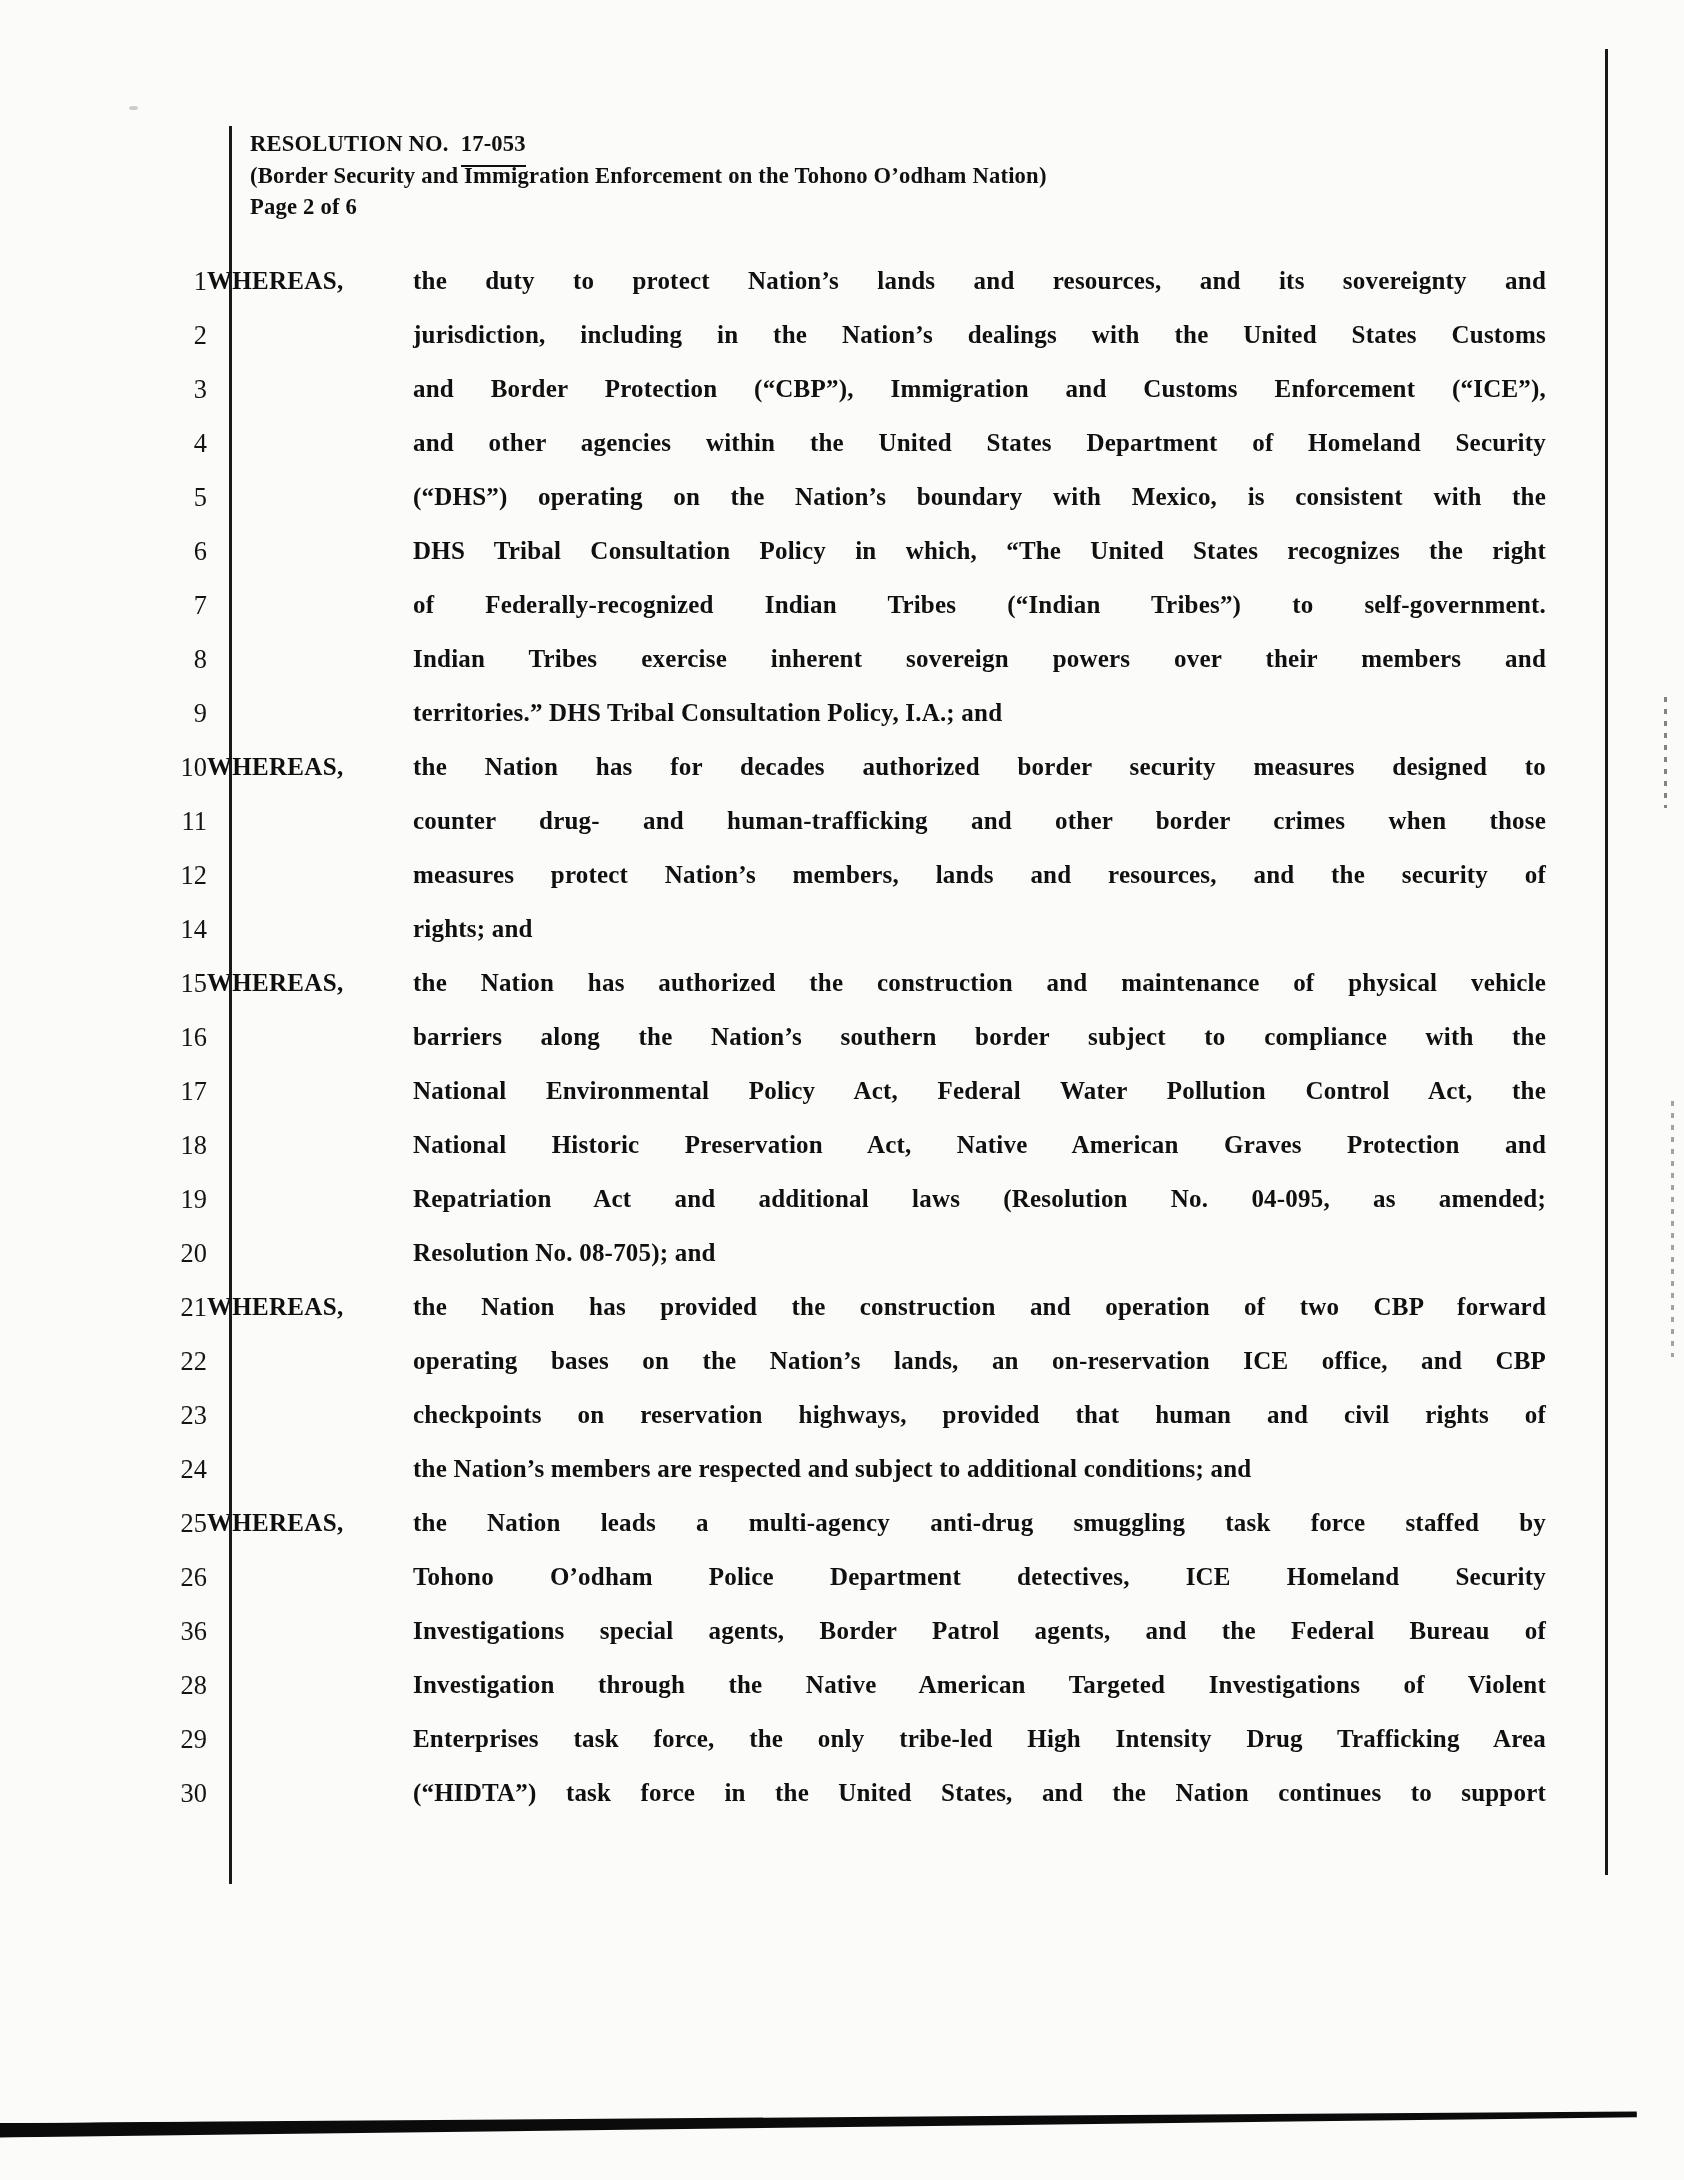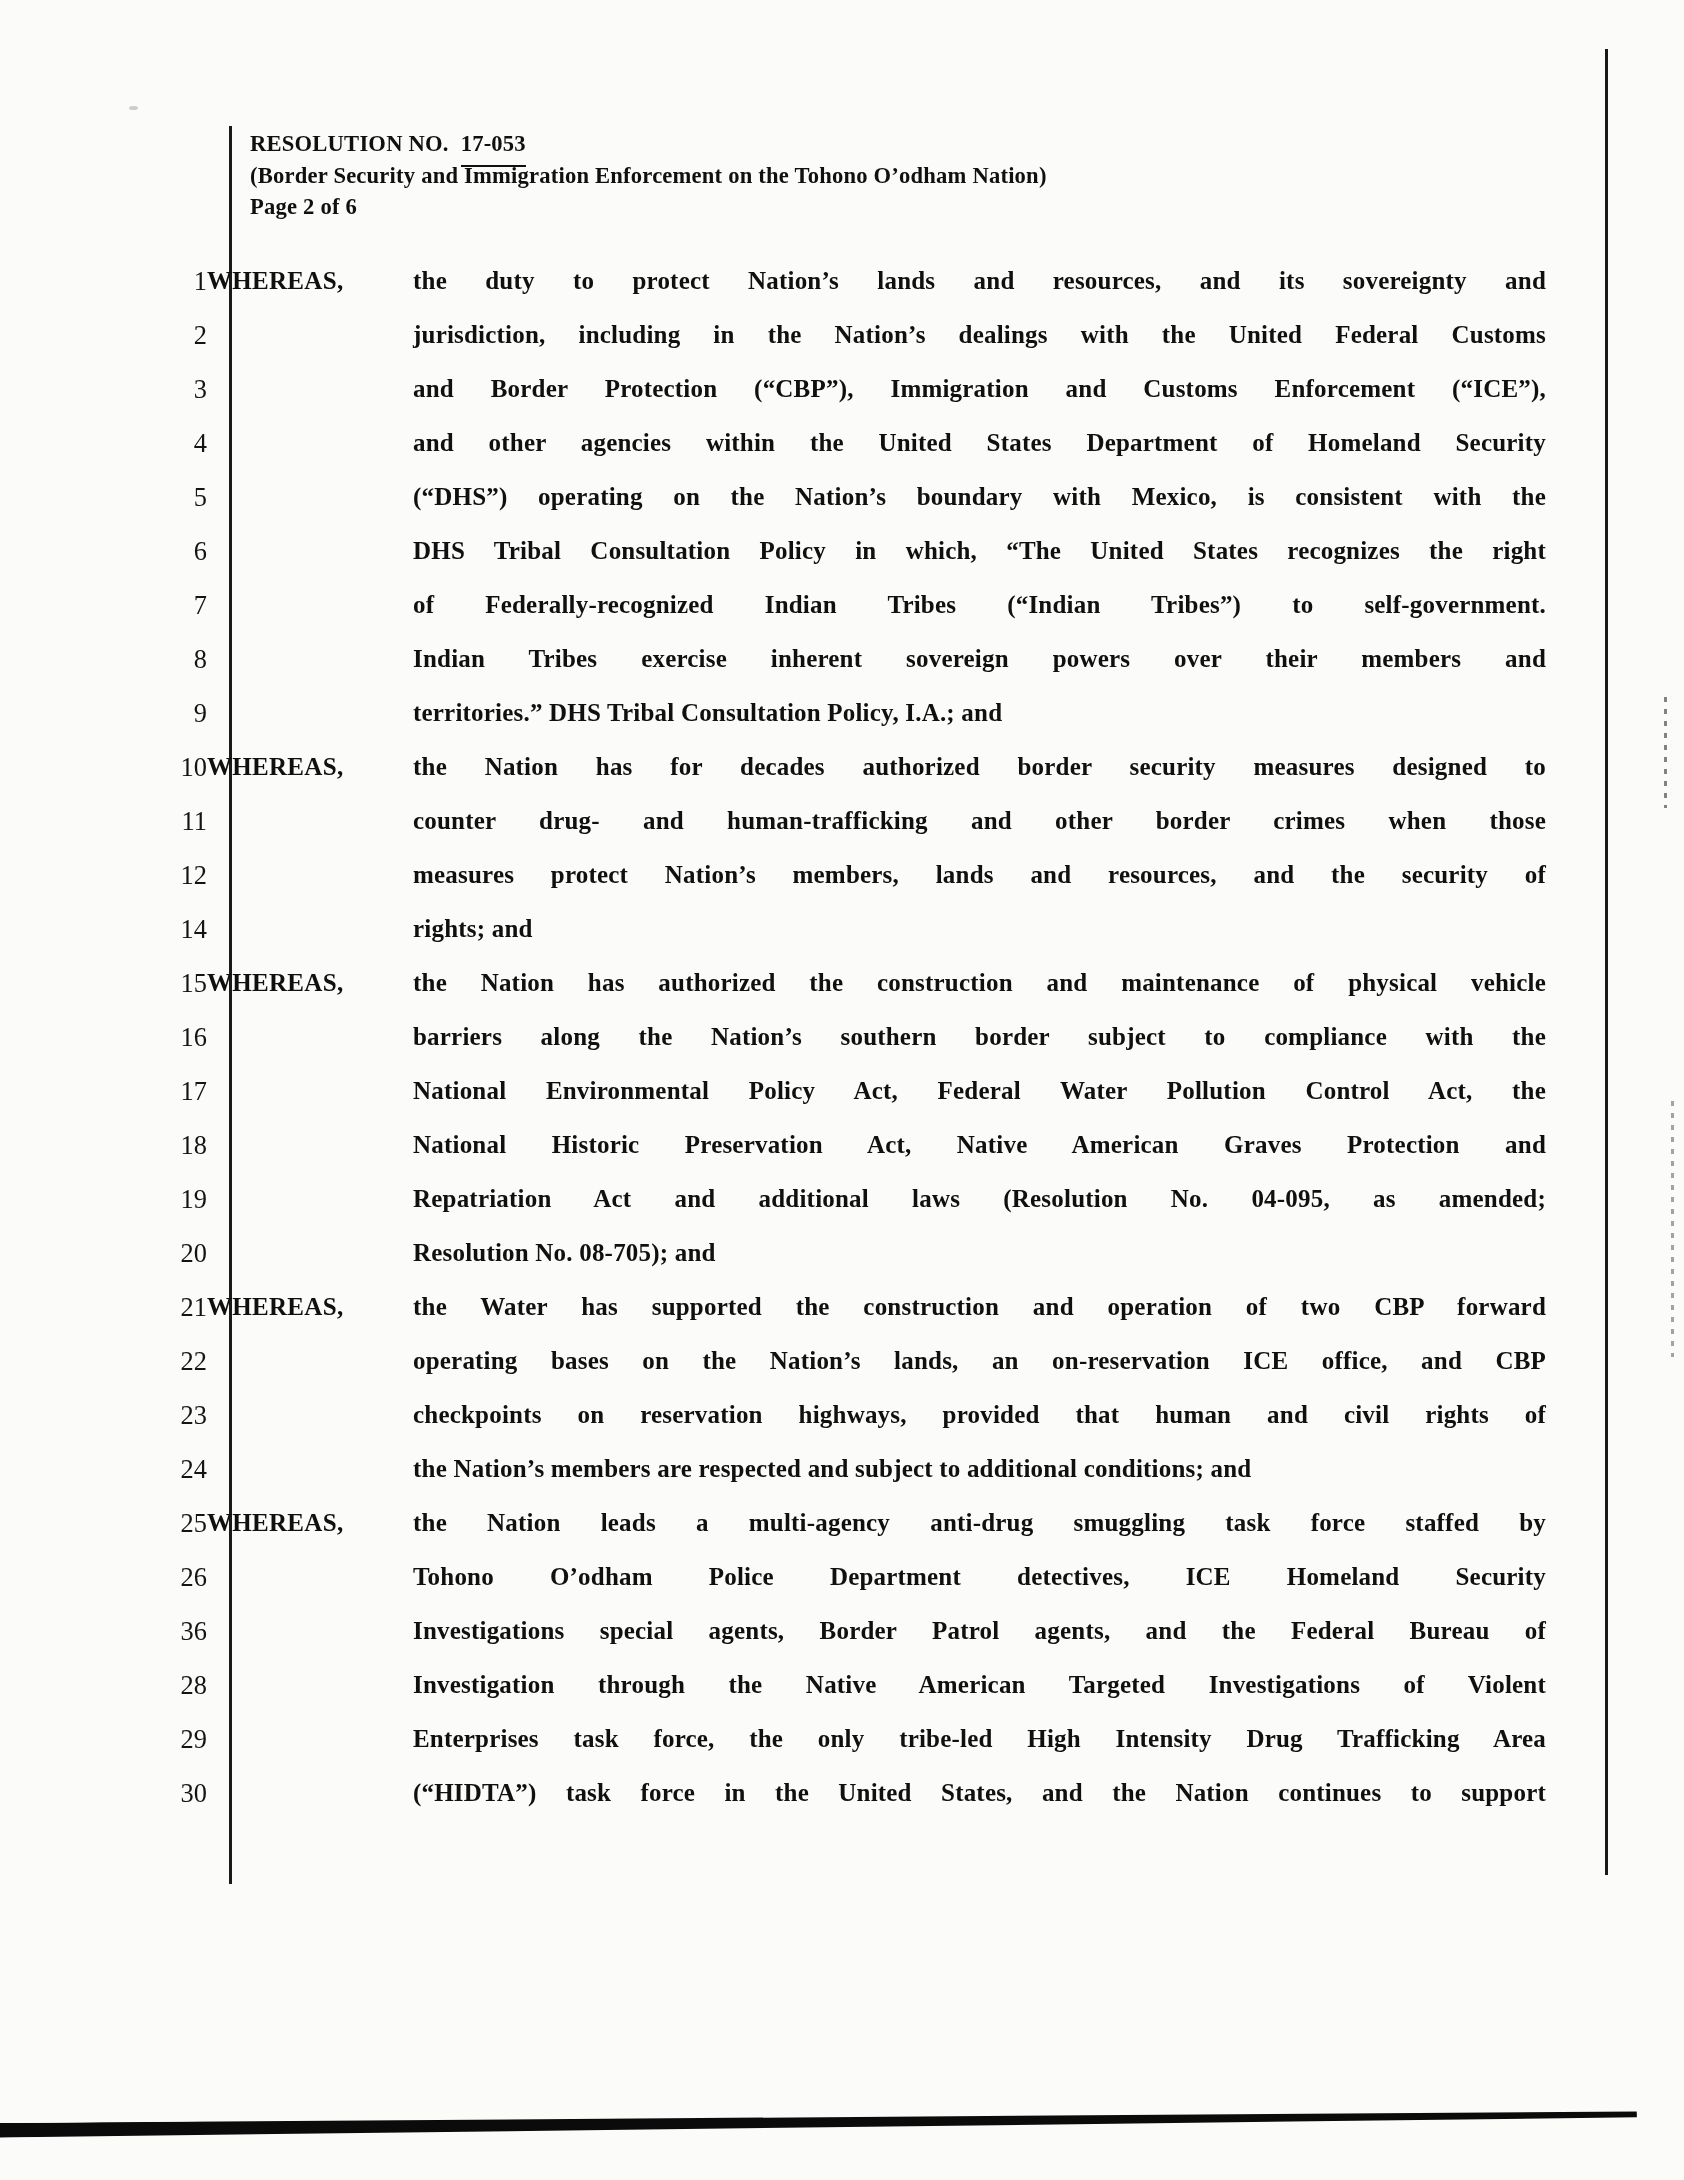--- a/index.html
+++ b/index.html
@@ -53,21 +53,21 @@
 
   <div class="lines">
       <div class="row">
     <span class="num">1</span>
     <span class="label">WHEREAS,</span>
     <span class="text">the duty to protect Nation’s lands and resources, and its sovereignty and</span>
   </div>
       <div class="row">
     <span class="num">2</span>
     <span class="label"></span>
-    <span class="text">jurisdiction, including in the Nation’s dealings with the United Federal Customs</span>
+    <span class="text">jurisdiction, including in the Nation’s dealings with the United States Customs</span>
   </div>
       <div class="row">
     <span class="num">3</span>
     <span class="label"></span>
     <span class="text">and Border Protection (“CBP”), Immigration and Customs Enforcement (“ICE”),</span>
   </div>
       <div class="row">
     <span class="num">4</span>
     <span class="label"></span>
     <span class="text">and other agencies within the United States Department of Homeland Security</span>
@@ -143,21 +143,21 @@
     <span class="text">Repatriation Act and additional laws (Resolution No. 04-095, as amended;</span>
   </div>
       <div class="row">
     <span class="num">20</span>
     <span class="label"></span>
     <span class="text no-fill">Resolution No. 08-705); and</span>
   </div>
       <div class="row">
     <span class="num">21</span>
     <span class="label">WHEREAS,</span>
-    <span class="text">the Water has supported the construction and operation of two CBP forward</span>
+    <span class="text">the Nation has provided the construction and operation of two CBP forward</span>
   </div>
       <div class="row">
     <span class="num">22</span>
     <span class="label"></span>
     <span class="text">operating bases on the Nation’s lands, an on-reservation ICE office, and CBP</span>
   </div>
       <div class="row">
     <span class="num">23</span>
     <span class="label"></span>
     <span class="text">checkpoints on reservation highways, provided that human and civil rights of</span>

